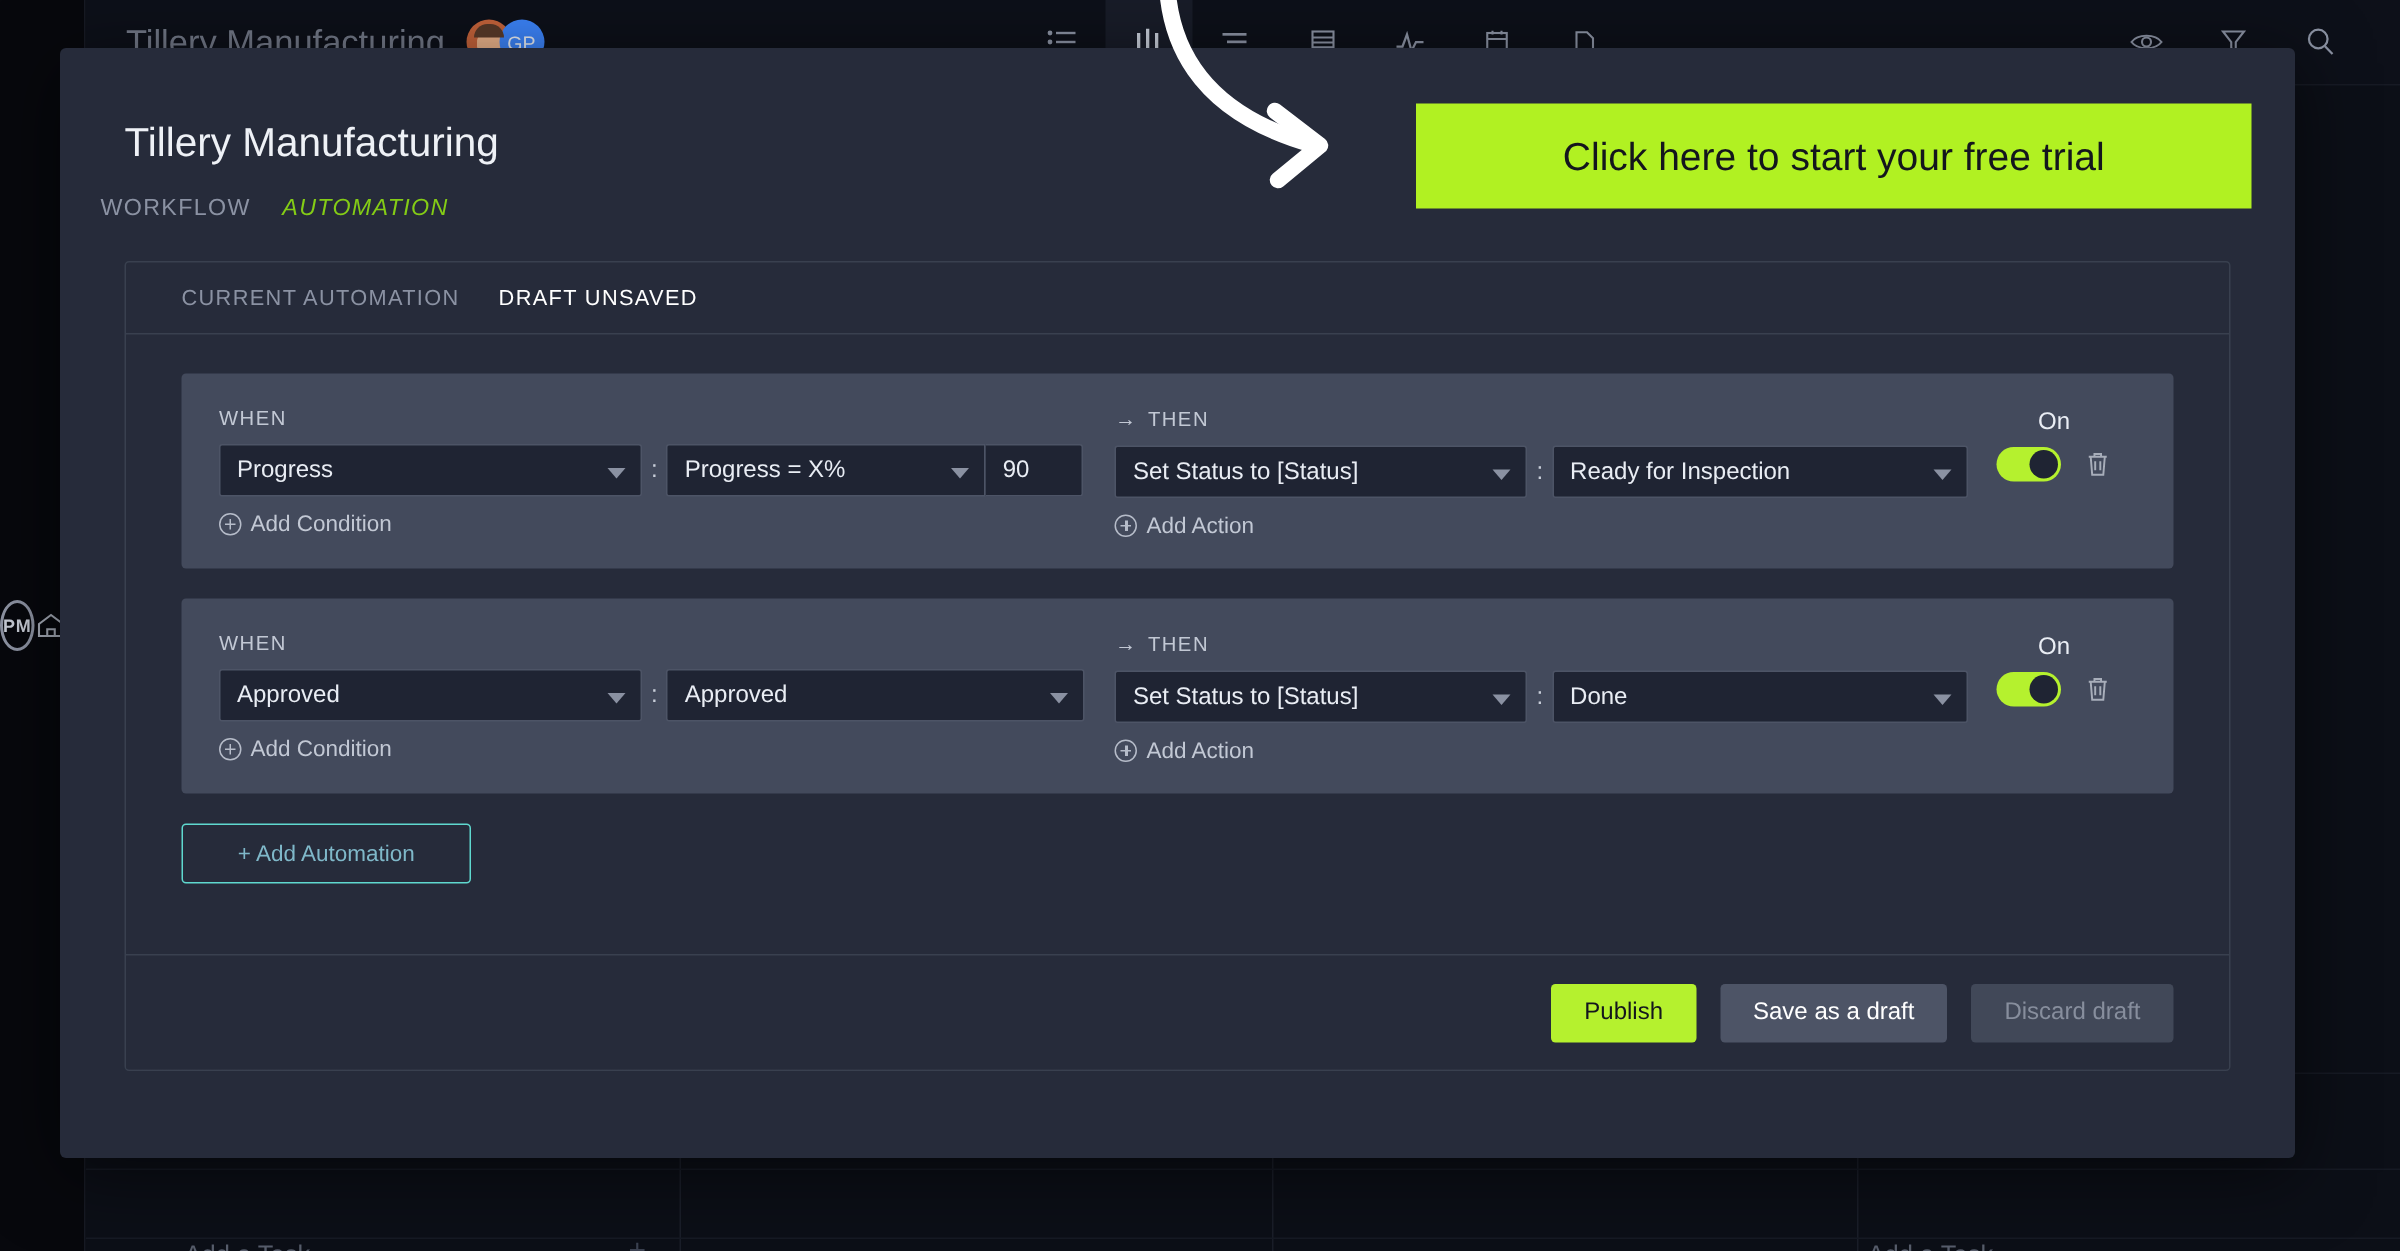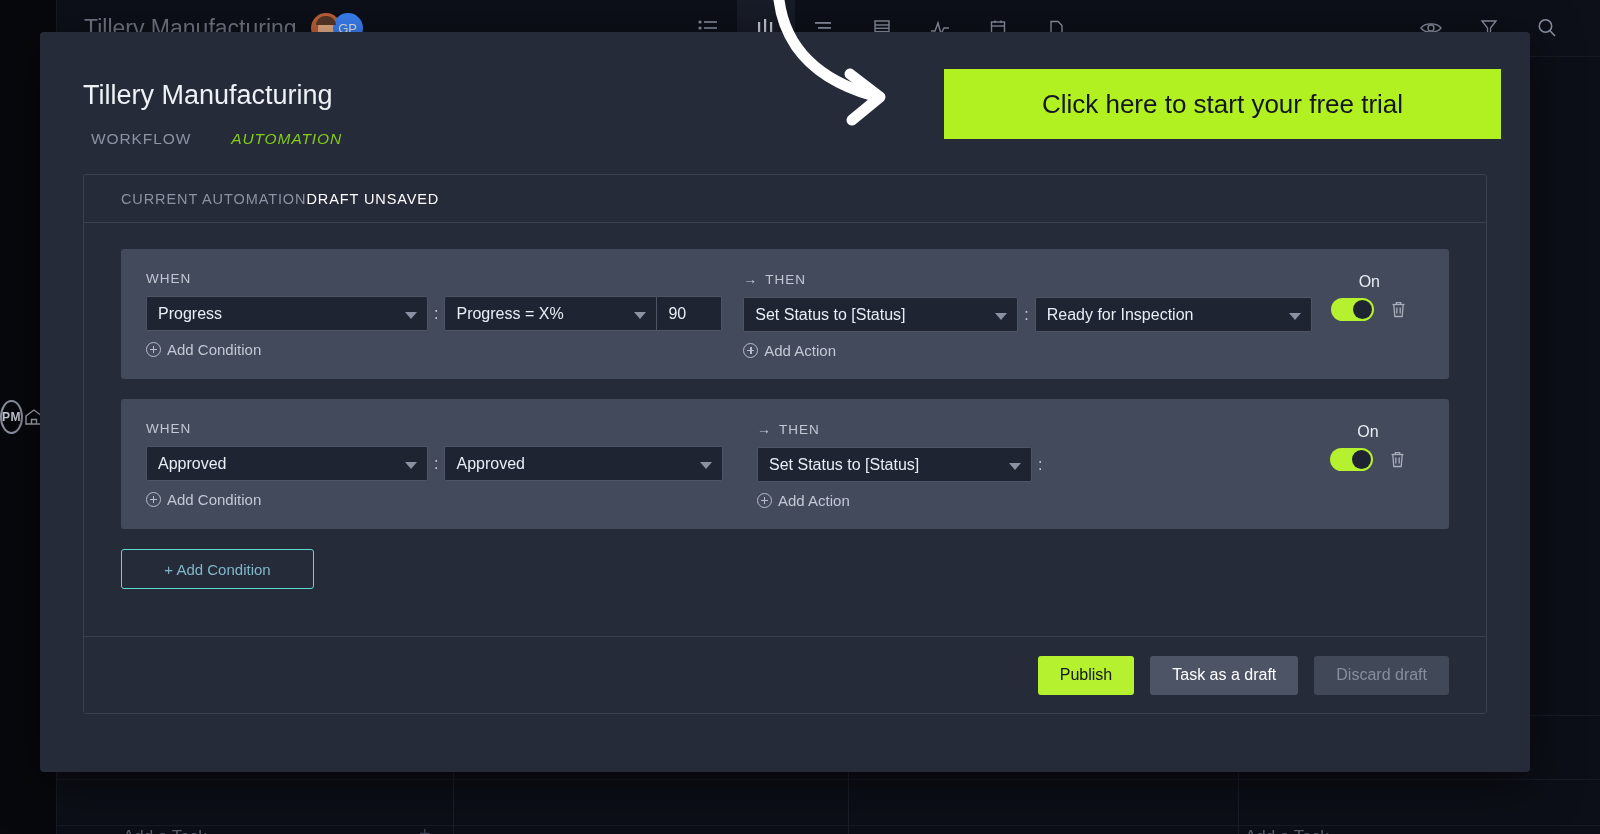--- a/index.html
+++ b/index.html
@@ -70,36 +70,36 @@
   .bg-plus { position:absolute; font-size:20px; color:#3b4150; }
 
   
   .modal {
     position: absolute; left: 40px; top: 32px; width: 1490px; height: 740px;
     background: #262b3a; border-radius: 4px;
     box-shadow: 0 10px 50px rgba(0,0,0,.55);
     overflow: hidden;
   }
   .modal-title { position:absolute; left:43px; top:48px; font-size:27px; color:#eef1f6; }
-  .modal-tabs { position:absolute; left:51px; top:98px; display:flex; gap:40px; }
+  .modal-tabs { position:absolute; left:27px; top:98px; display:flex; gap:21px; }
   .mtab { font-size:15.5px; letter-spacing:.9px; color:#8b92a3; }
   .mtab.active { color:#84cc16;font-style:italic; }
   .modal-close {
     position:absolute; right:24px; top:48px; width:26px; height:26px;
     color:#b9c0cc; font-size:24px; line-height:24px; text-align:center;
   }
 
   .panel {
     position:absolute; left:43px; top:142px; width:1404px; height:540px;
     border:1px solid #39404f; border-radius:3px; background:#262b3a;
     overflow:hidden;
   }
   .panel-tabs {
     height:48px; border-bottom:1px solid #39404f;
-    display:flex; align-items:center; padding-left:37px; 
+    display:flex; align-items:center; padding-left:37px; gap:26px;
   }
   .ptab { font-size:14.5px; letter-spacing:.9px; color:#8b92a3; }
   .ptab.active { color:#ffffff; }
 
   .rules { position:absolute; left:0; right:0; top:48px; bottom:77px; padding:26px 37px 0 37px; overflow:hidden; }
 
   .rule {
     position:relative; background:#434a5c; border-radius:3px;
     padding:22px 22px 20px 25px; margin-bottom:20px; display:flex; align-items:flex-start;
   }
@@ -446,20 +446,24 @@
             <div class="rc-label">
               <span class="arrow-then">→</span>
               <span>THEN</span>
             </div>
             <div class="fields">
               <div class="sel" style="width:275px;">
                 <span>Set Status to [Status]</span>
                 <span class="caret"></span>
               </div>
               <span class="colon">:</span>
+              <div class="sel" style="width:277px;">
+                <span>Done</span>
+                <span class="caret"></span>
+              </div>
             </div>
             <div class="add-link">
               <span class="circ-plus"></span>
               <span>Add Action</span>
             </div>
           </div>
 
           <div class="rule-right">
             <div class="on-label">On</div>
             <div class="toggle-wrap">
@@ -471,28 +475,28 @@
                   <path d="M2.5 4.5 h12"></path>
                     <path d="M6.3 4.5 V2.6 h4.4 v1.9"></path>
                   <path d="M3.8 4.5 l1 12 h7.4 l1 -12"></path>
                   <path d="M6.8 7.5 v6 M10.2 7.5 v6"></path>
                 </g>
               </svg>
             </div>
           </div>
         </div>
 
-        <div class="add-automation">+ Add Condition</div>
+        <div class="add-automation">+ Add Automation</div>
       </div>
 
       <div class="fade-mask"></div>
 
       <div class="panel-footer">
         <div class="btn publish">Publish</div>
-        <div class="btn draft">Task as a draft</div>
+        <div class="btn draft">Save as a draft</div>
         <div class="btn discard">Discard draft</div>
       </div>
     </div>
   </div>
 
   <svg class="arrow-svg" viewBox="0 0 200 145">
     <path d="M26 -20 C24 30 45 78 122 100" fill="none" stroke="#ffffff" stroke-width="11" stroke-linecap="round"></path>
     <path d="M98 78 L128 101 L100 124" fill="none" stroke="#ffffff" stroke-width="11" stroke-linecap="round" stroke-linejoin="round"></path>
   </svg>
 

